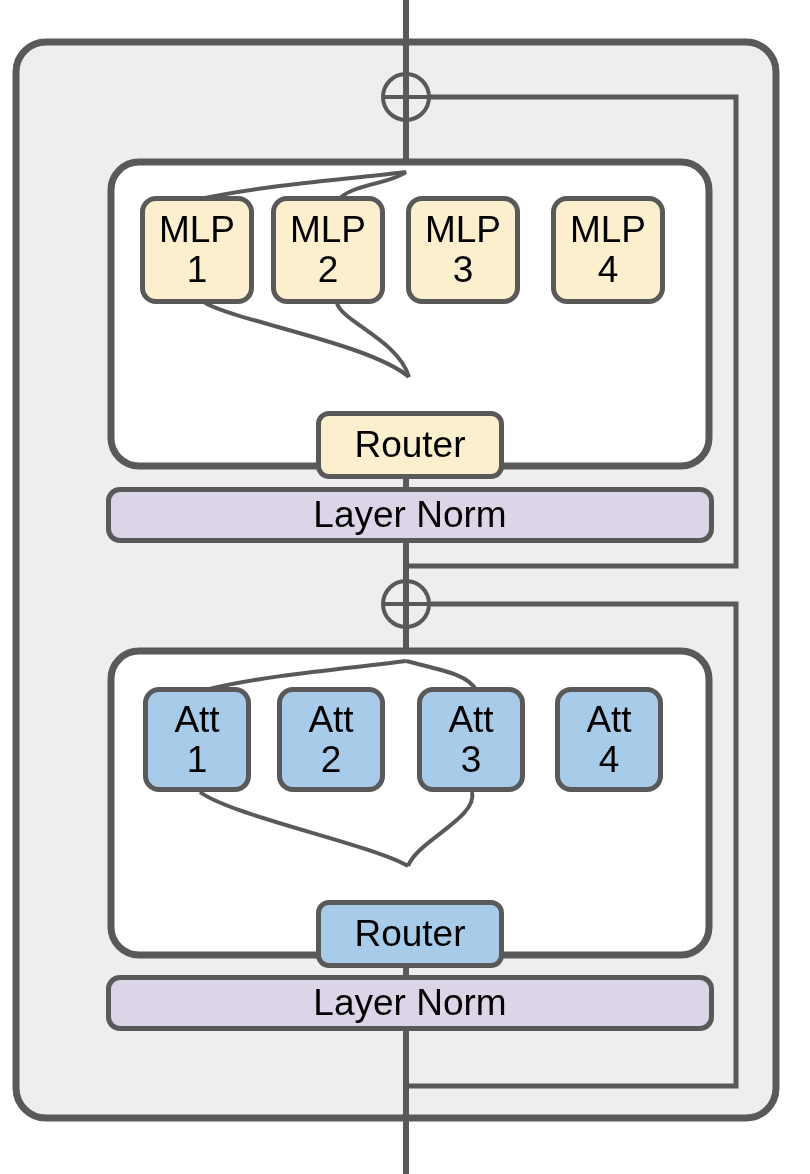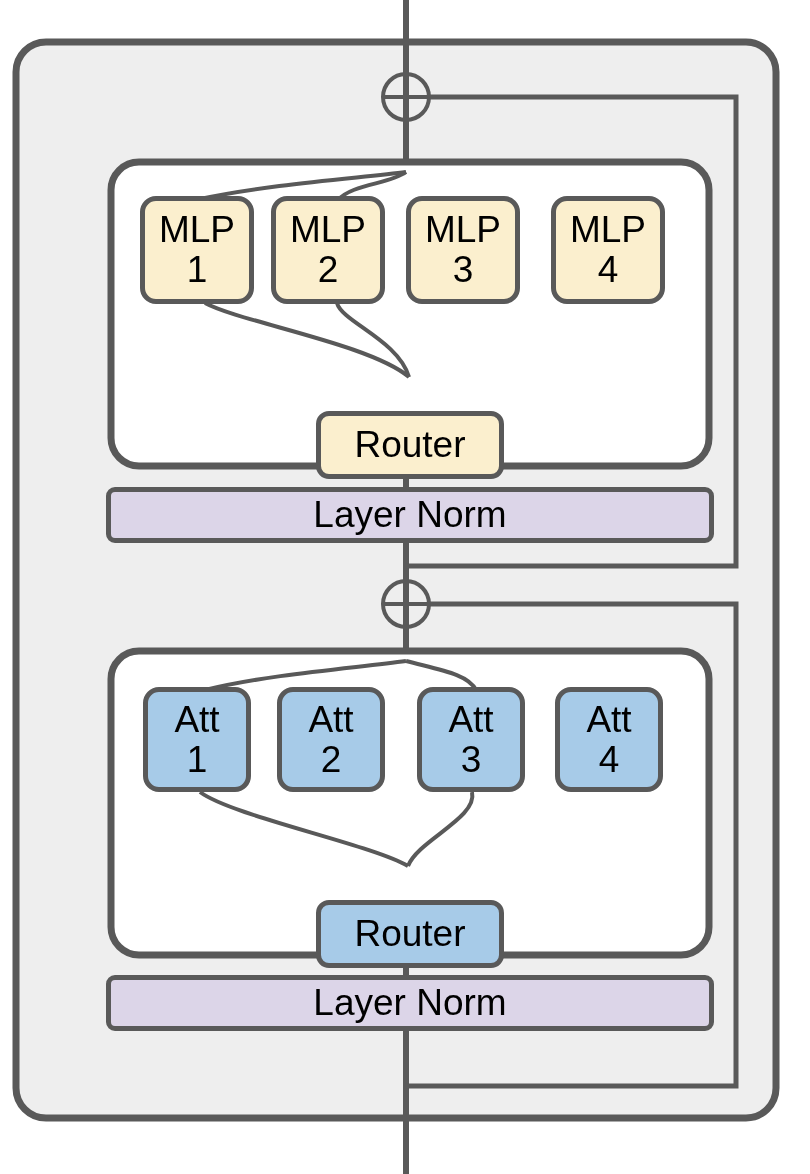--- a/index.html
+++ b/index.html
@@ -4,21 +4,21 @@
 <style>
   html,body{margin:0;padding:0;background:#ffffff;}
   body{width:810px;height:1174px;font-family:"Liberation Sans",sans-serif;overflow:hidden;}
   #stage{position:relative;width:790px;height:1174px;}
   svg.layer{position:absolute;left:0;top:0;width:810px;height:1174px;}
   .nodebox{position:absolute;box-sizing:border-box;display:flex;align-items:center;
            justify-content:center;text-align:center;color:#000;line-height:1.08;
            border:5px solid #595959;}
   .expert{border-radius:16px;font-size:37px;}
   .routerbox{border-radius:13px;font-size:37px;margin-top:35px;}
-  .lnbox{border-radius:9px;font-size:37px;}
+  .lnbox{border-radius:14px;font-size:37px;}
   .twoline{flex-direction:column;}
 </style>
 </head>
 <body>
 
 <div id="stage">
 
   <svg class="layer" viewBox="0 0 810 1174">
 
     <rect x="16" y="42" width="760" height="1076" rx="30" ry="30" fill="#EEEEEE" stroke="#595959" stroke-width="7"></rect>

